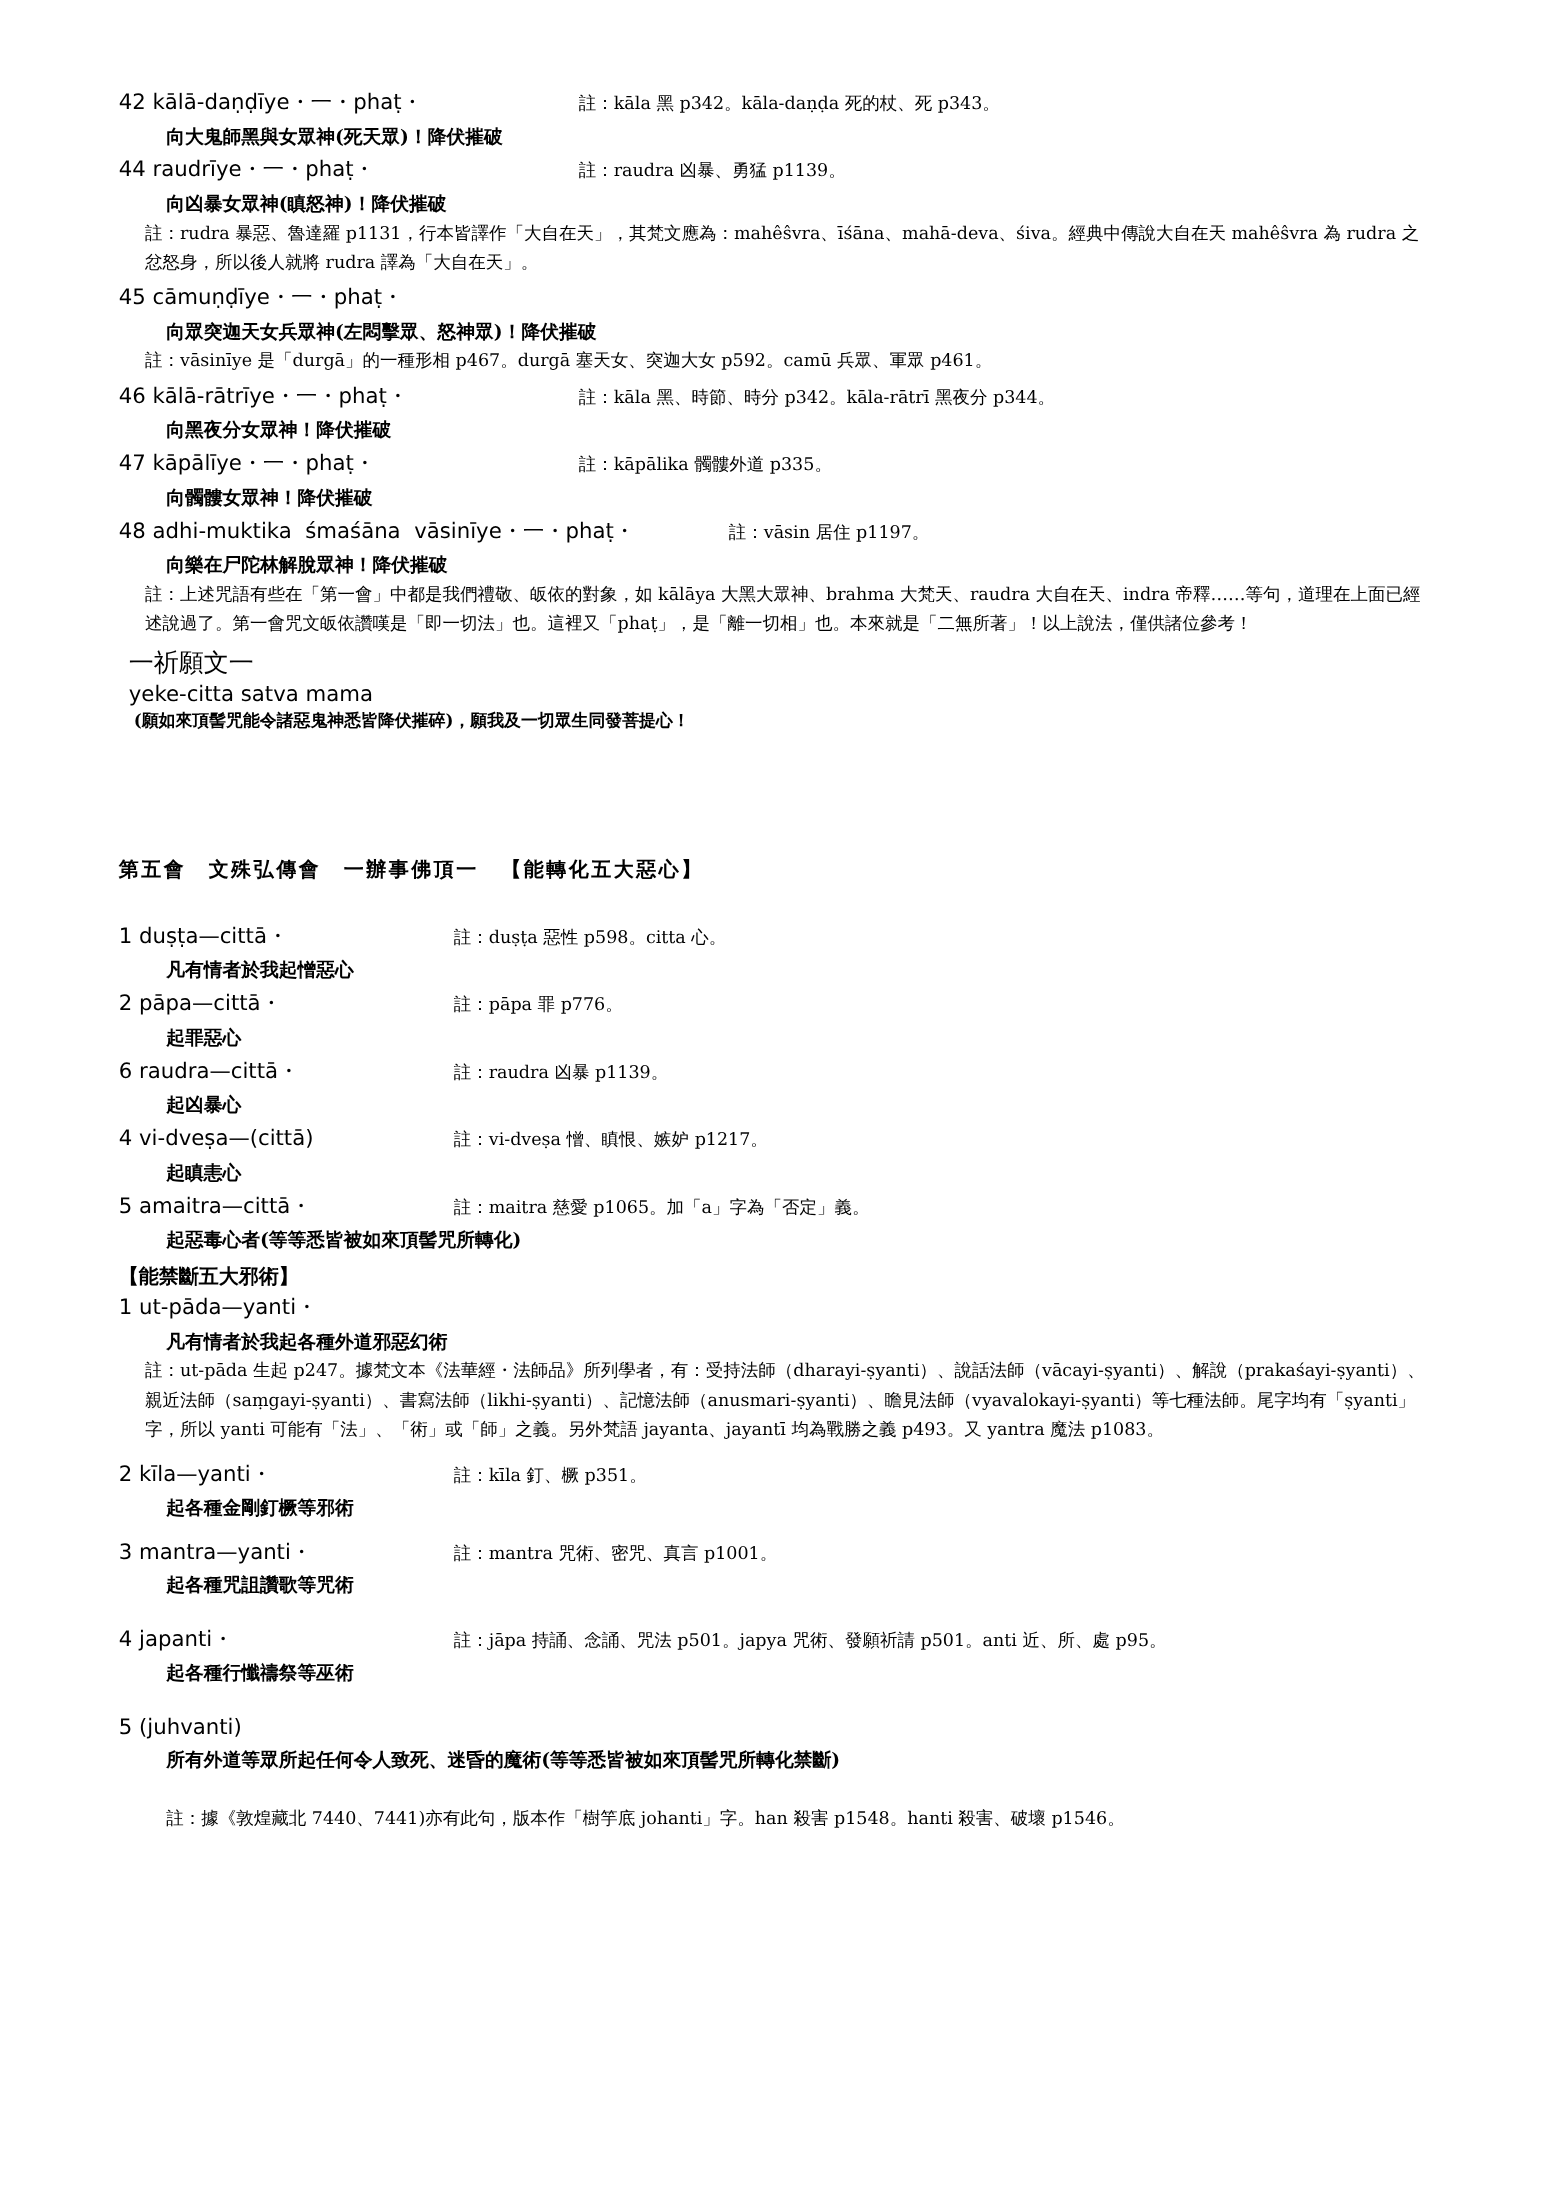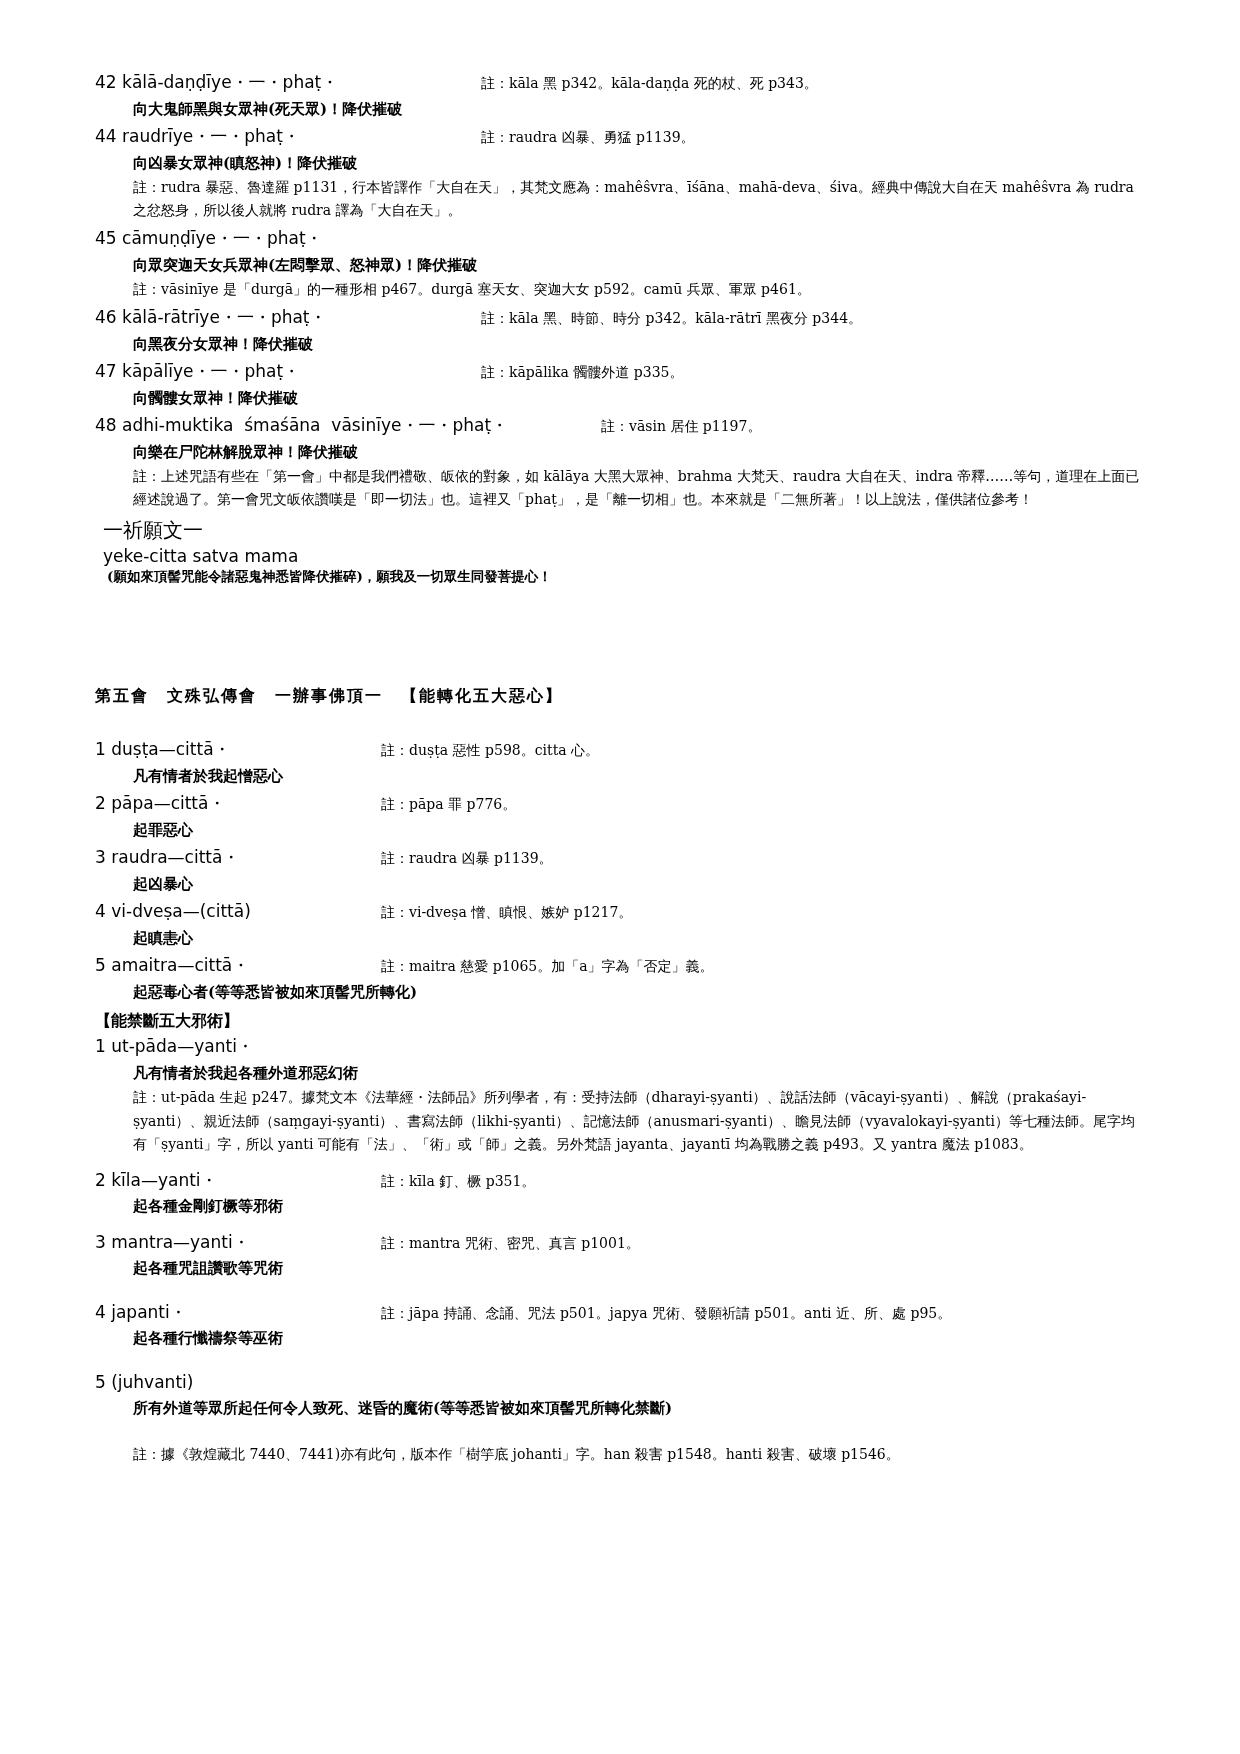--- a/index.html
+++ b/index.html
@@ -36,21 +36,21 @@
     font-size: 15px;
     line-height: 1.5;
     margin-left: 22px;
     margin-top: 2px;
     padding-left: 16px;
   }
   .note-block {
     font-family: "DejaVu Serif", serif;
     font-size: 14px;
     line-height: 1.65;
-    margin-left: 38px;
+    margin-left: 21px;
     margin-top: 2px;
   }
   .inline-note {
     font-family: "DejaVu Serif", serif;
     font-size: 14px;
     margin-left: 48px;
     white-space: nowrap;
     padding-left: 20px;
   }
   .section-title {
@@ -88,21 +88,21 @@
   }
   .spacer-md { height: 16px; }
   .spacer-sm { height: 8px; }
   .big-gap { height: 52px; }
   .foot-note {
     font-family: "DejaVu Serif", serif;
     font-size: 14px;
     margin-left: 38px;
     margin-top: 26px;
   }
-  .flexrow { display: flex; align-items: baseline; gap: 18px; }
+  .flexrow { display: flex; align-items: baseline; }
   .mantra-col { min-width: 300px; }
   .mantra-col-wide { min-width: 420px; }
   .mantra-col-sm { min-width: 200px; }
 </style>
 </head>
 <body>
 
 <div class="page">
 
   <div>
@@ -182,21 +182,21 @@
     <div class="entry">
       <div class="flexrow">
         <span class="mantra mantra-col-sm">2 pāpa—cittā・</span>
         <span class="inline-note">註：pāpa 罪 p776。</span>
       </div>
       <div class="cn-bold">起罪惡心</div>
     </div>
 
     <div class="entry">
       <div class="flexrow">
-        <span class="mantra mantra-col-sm">3 raudra—cittā・</span>
+        <span class="mantra mantra-col-sm">6 raudra—cittā・</span>
         <span class="inline-note">註：raudra 凶暴 p1139。</span>
       </div>
       <div class="cn-bold">起凶暴心</div>
     </div>
 
     <div class="entry">
       <div class="flexrow">
         <span class="mantra mantra-col-sm">4 vi-dveṣa—(cittā)</span>
         <span class="inline-note">註：vi-dveṣa 憎、瞋恨、嫉妒 p1217。</span>
       </div>

